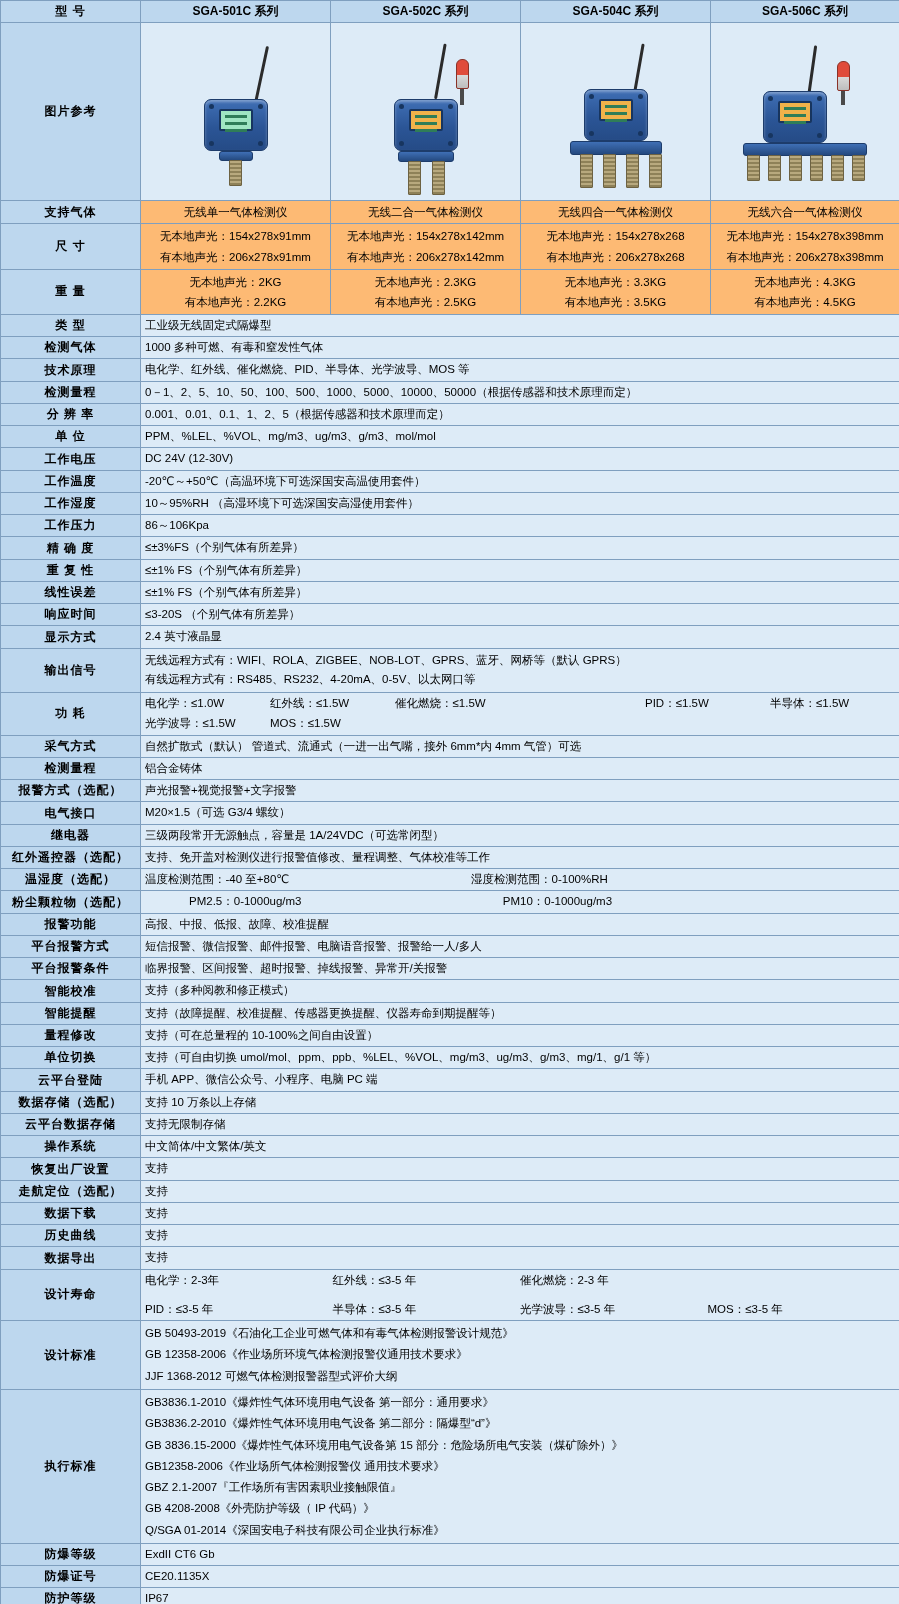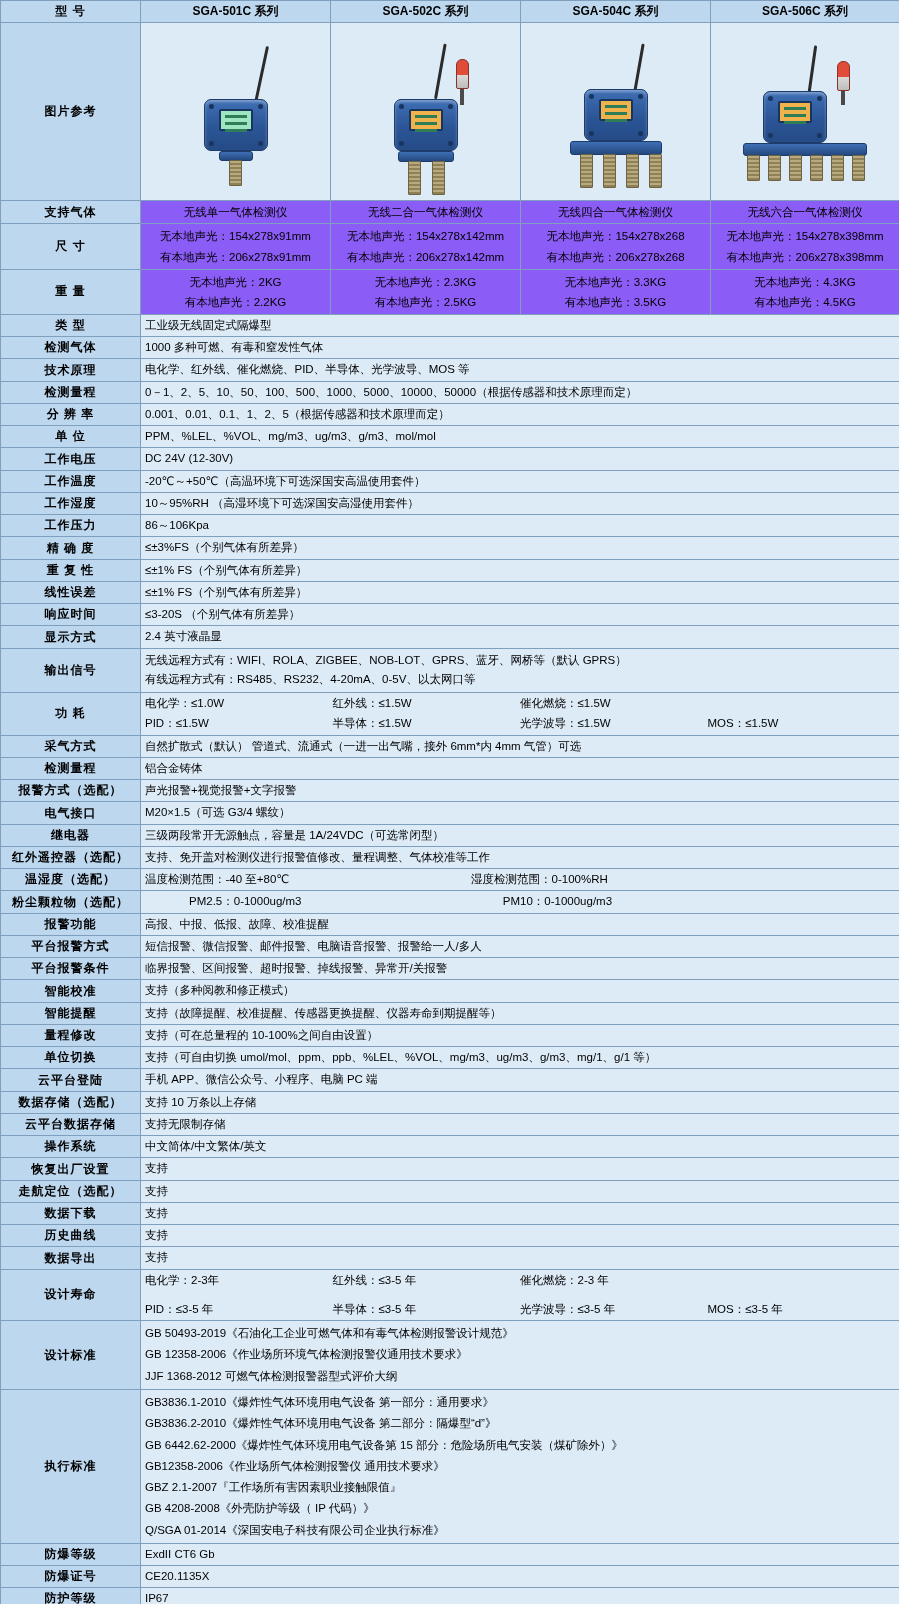--- a/index.html
+++ b/index.html
@@ -39,34 +39,34 @@
     font-weight: bold;
     font-size: 12px;
   }
   .val {
     background: #ddebf7;
     text-align: left;
     padding-left: 8px;
     line-height: 1.5;
   }
   .valc {
-    background: #8b5cf6;
+    background: #fdba74;
     text-align: center;
     line-height: 1.6;
   }
   .imgcell {
     background: #ddebf7;
     text-align: center;
     padding: 4px 0;
     height: 178px;
   }
   .two-line div { line-height: 1.75; }
   .pw-grid {
     display: grid;
-    grid-template-columns: 1fr 1fr 1fr 1fr;
+    grid-template-columns: 1fr 1fr 1fr 1fr 1fr 1fr;
     row-gap: 3px;
     line-height: 1.5;
   }
   .ts-grid {
     display: grid;
     grid-template-columns: 1fr 1.3fr;
     line-height: 1.5;
   }
   .dust-grid {
     display: grid;
@@ -545,21 +545,21 @@
       <div>GB 12358-2006《作业场所环境气体检测报警仪通用技术要求》</div>
       <div>JJF 1368-2012 可燃气体检测报警器型式评价大纲</div>
     </td>
   </tr>
 
   <tr>
     <td class="lbl">执行标准</td>
     <td class="val std-list" colspan="4">
       <div>GB3836.1-2010《爆炸性气体环境用电气设备 第一部分：通用要求》</div>
       <div>GB3836.2-2010《爆炸性气体环境用电气设备 第二部分：隔爆型“d”》</div>
-      <div>GB 6442.62-2000《爆炸性气体环境用电气设备第 15 部分：危险场所电气安装（煤矿除外）》</div>
+      <div>GB 3836.15-2000《爆炸性气体环境用电气设备第 15 部分：危险场所电气安装（煤矿除外）》</div>
       <div>GB12358-2006《作业场所气体检测报警仪 通用技术要求》</div>
       <div>GBZ 2.1-2007『工作场所有害因素职业接触限值』</div>
       <div>GB 4208-2008《外壳防护等级（ IP 代码）》</div>
       <div>Q/SGA 01-2014《深国安电子科技有限公司企业执行标准》</div>
     </td>
   </tr>
 
   <tr>
     <td class="lbl">防爆等级</td>
     <td class="val" colspan="4">ExdII CT6 Gb</td>

